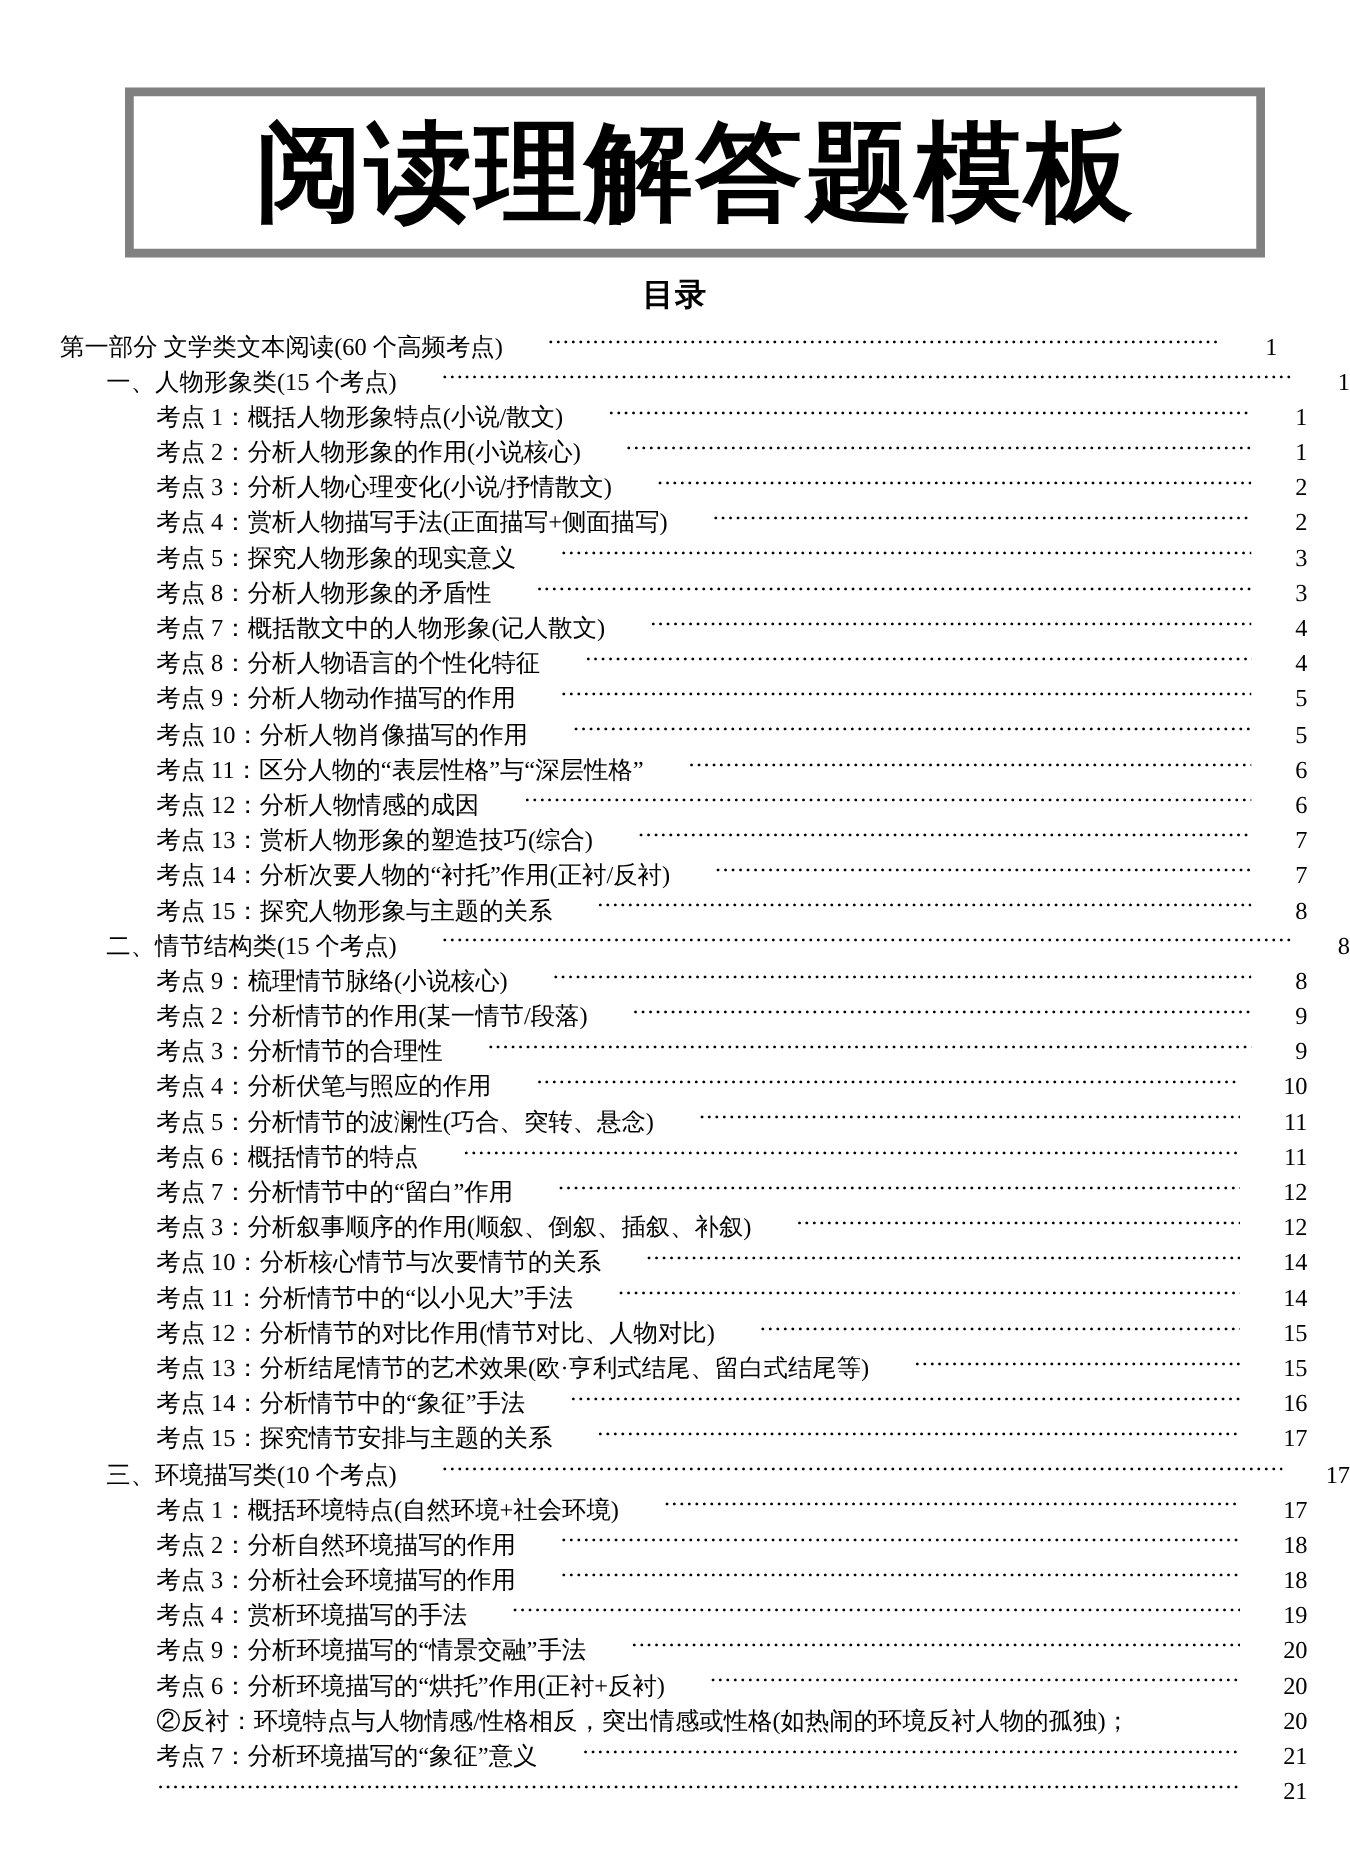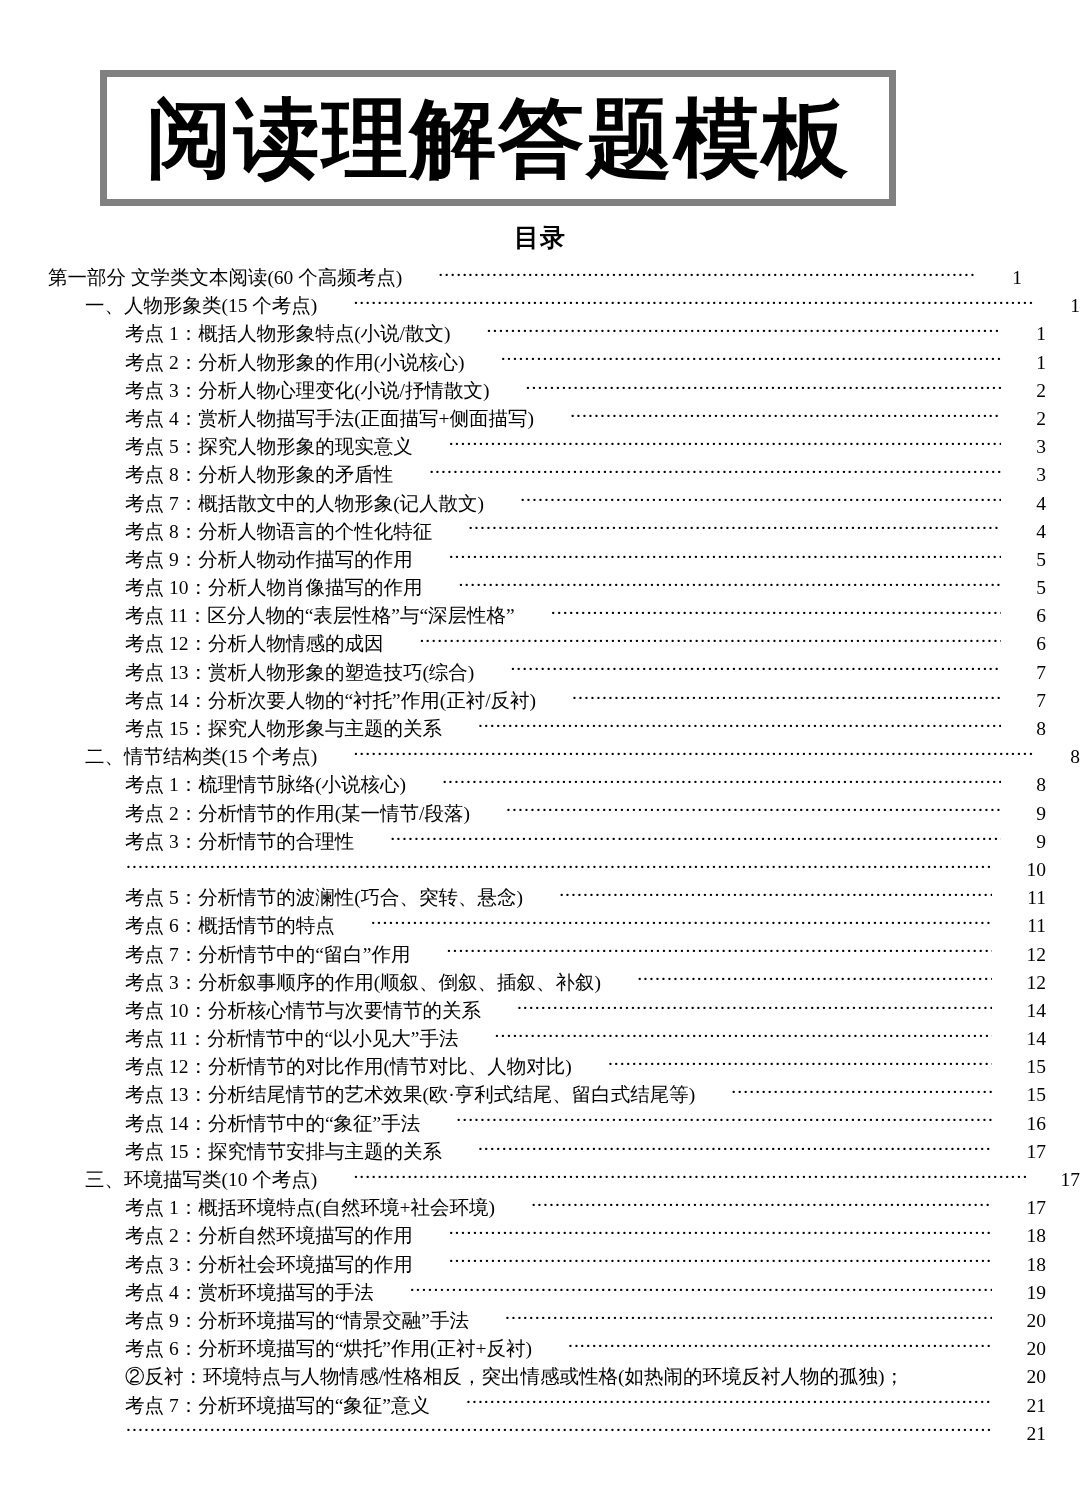--- a/index.html
+++ b/index.html
@@ -15,21 +15,21 @@
     font-family: "Liberation Serif", "DejaVu Serif", serif;
     color: #000000;
     overflow: hidden;
   }
 
   
   .title-banner {
     position: absolute;
     left: 100px;
     top: 70px;
-    width: 796px;
+    width: 912px;
     height: 136px;
     border: 7px solid #808080;
     background: #ffffff;
     display: flex;
     align-items: center;
     justify-content: center;
   }
   .title-text {
     font-family: "DejaVu Sans", "Liberation Sans", sans-serif;
     font-weight: bold;
@@ -40,21 +40,21 @@
     white-space: nowrap;
   }
 
   
   .toc-heading {
     position: absolute;
     left: 0;
     top: 224px;
     width: 1080px;
     text-align: center;
-    font-family: Liberation Sans, sans-serif;
+    font-family: Liberation Mono, monospace;
     font-weight: bold;
     font-size: 25px;
     line-height: 1.1;
     letter-spacing: 1px;
   }
 
   
   .toc {
     position: absolute;
     left: 0;
@@ -204,35 +204,36 @@
       <span class="label">考点 15：探究人物形象与主题的关系</span>
       <span class="leader"></span>
       <span class="page">8</span>
     </div>
     <div class="toc-row lvl-sect">
       <span class="label">二、情节结构类(15 个考点)</span>
       <span class="leader"></span>
       <span class="page">8</span>
     </div>
     <div class="toc-row lvl-entry">
-      <span class="label">考点 1：梳理情节脉络(小说核心)</span>
+      <span class="label">考点 9：梳理情节脉络(小说核心)</span>
       <span class="leader"></span>
       <span class="page">8</span>
     </div>
     <div class="toc-row lvl-entry">
       <span class="label">考点 2：分析情节的作用(某一情节/段落)</span>
       <span class="leader"></span>
       <span class="page">9</span>
     </div>
     <div class="toc-row lvl-entry">
       <span class="label">考点 3：分析情节的合理性</span>
       <span class="leader"></span>
       <span class="page">9</span>
     </div>
     <div class="toc-row lvl-entry">
+      <span class="label">考点 4：分析伏笔与照应的作用</span>
       <span class="leader"></span>
       <span class="page">10</span>
     </div>
     <div class="toc-row lvl-entry">
       <span class="label">考点 5：分析情节的波澜性(巧合、突转、悬念)</span>
       <span class="leader"></span>
       <span class="page">11</span>
     </div>
     <div class="toc-row lvl-entry">
       <span class="label">考点 6：概括情节的特点</span>

